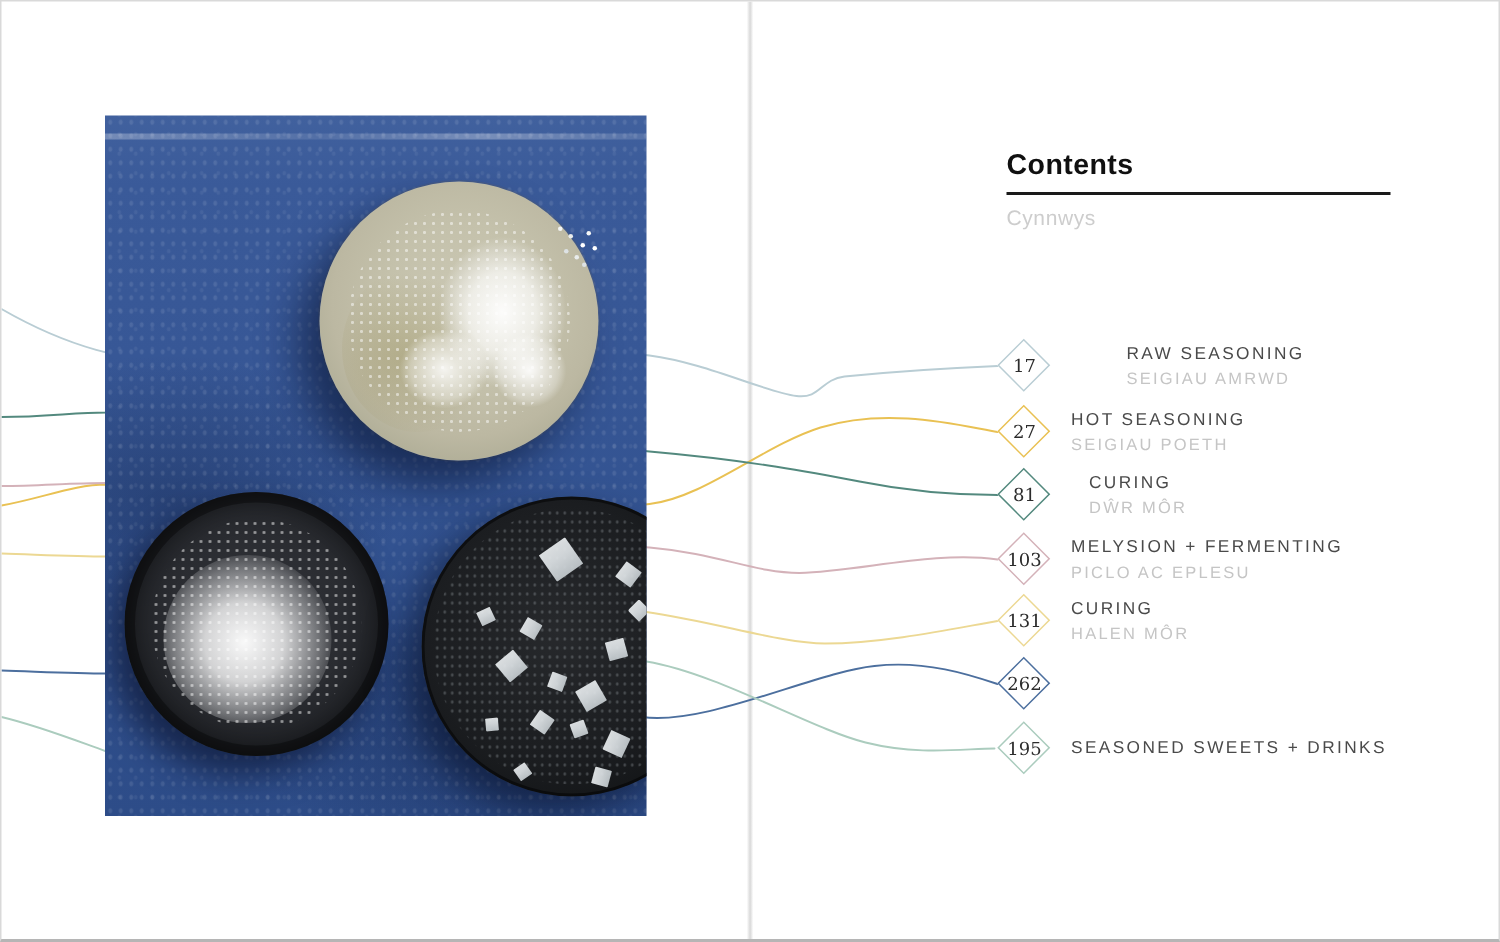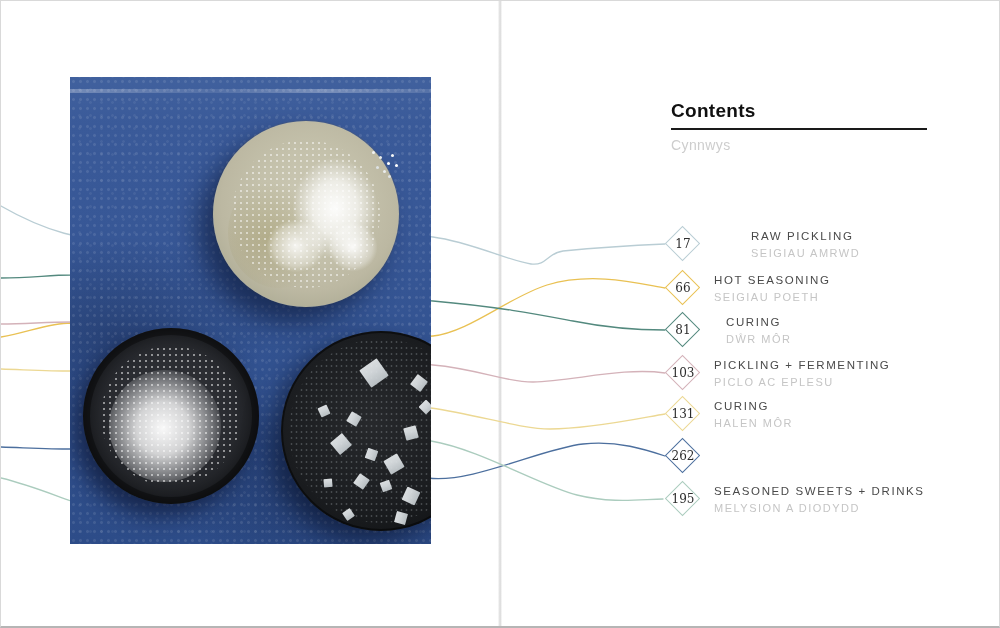--- a/index.html
+++ b/index.html
@@ -140,28 +140,28 @@
     <h1 class="c-title">Contents</h1>
     <div class="c-rule"></div>
     <div class="c-sub">Cynnwys</div>
     <div id="toc-list">
         <div class="toc-row" style="top: 225px; gap: 37px; --c: #b9cdd4;">
     <div class="dwrap">
       <span class="dshape"></span>
       <span class="num">17</span>
     </div>
     <div class="labels">
-      <span class="t">RAW PICKLING</span>
+      <span class="t">RAW SEASONING</span>
       <span class="s">SEIGIAU AMRWD</span>
     </div>
   </div>
         <div class="toc-row" style="top: 269px; --c: #e9c153;">
     <div class="dwrap">
       <span class="dshape"></span>
-      <span class="num">66</span>
+      <span class="num">27</span>
     </div>
     <div class="labels">
       <span class="t">HOT SEASONING</span>
       <span class="s">SEIGIAU POETH</span>
     </div>
   </div>
         <div class="toc-row" style="top: 311px; gap: 12px; --c: #53897e;">
     <div class="dwrap">
       <span class="dshape"></span>
       <span class="num">81</span>
@@ -170,21 +170,21 @@
       <span class="t">CURING</span>
       <span class="s">DŴR MÔR</span>
     </div>
   </div>
         <div class="toc-row" style="top: 354px; --c: #d4b2b9;">
     <div class="dwrap">
       <span class="dshape"></span>
       <span class="num">103</span>
     </div>
     <div class="labels">
-      <span class="t">PICKLING + FERMENTING</span>
+      <span class="t">MELYSION + FERMENTING</span>
       <span class="s">PICLO AC EPLESU</span>
     </div>
   </div>
         <div class="toc-row" style="top: 395px; justify-content: space-between; --c: #ecd893;">
     <div class="dwrap">
       <span class="dshape"></span>
       <span class="num">131</span>
     </div>
     <div class="labels">
       <span class="t">CURING</span>
@@ -197,19 +197,18 @@
       <span class="num">262</span>
     </div>
   </div>
         <div class="toc-row" style="top: 480px; --c: #abccbe;">
     <div class="dwrap">
       <span class="dshape"></span>
       <span class="num">195</span>
     </div>
     <div class="labels">
       <span class="t">SEASONED SWEETS + DRINKS</span>
-      <span class="s">MELYSION A DIODYDD</span>
     </div>
   </div>
       </div>
   </div>
 
 </div>
 
 </body></html>

